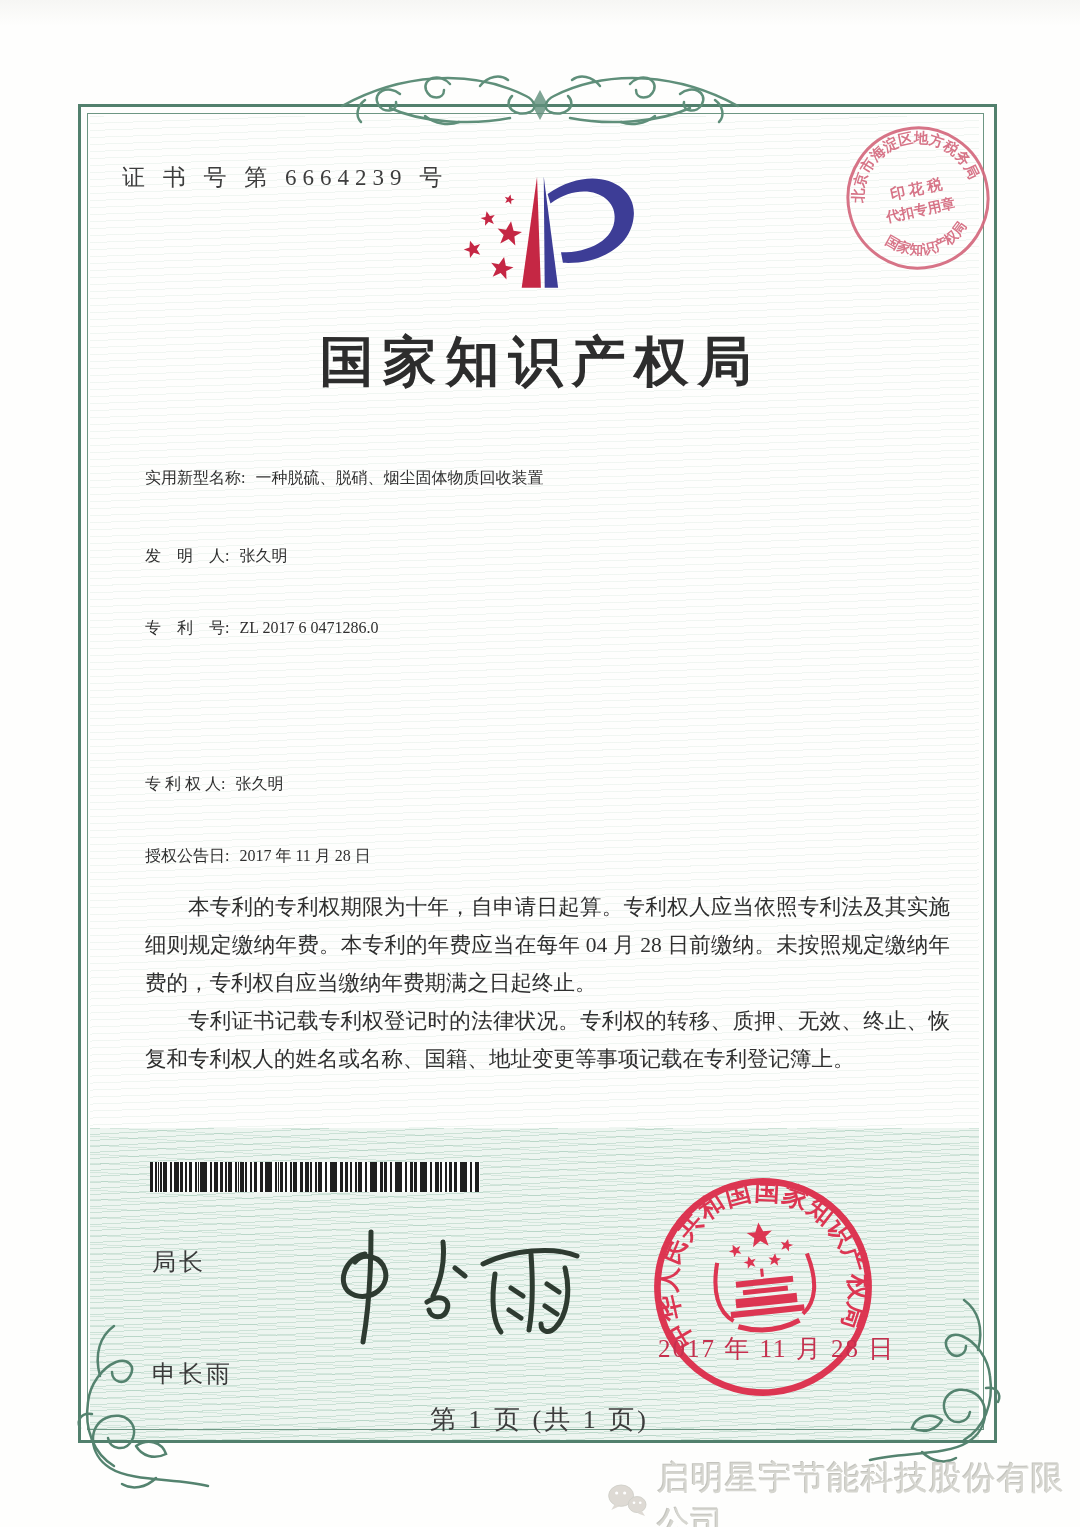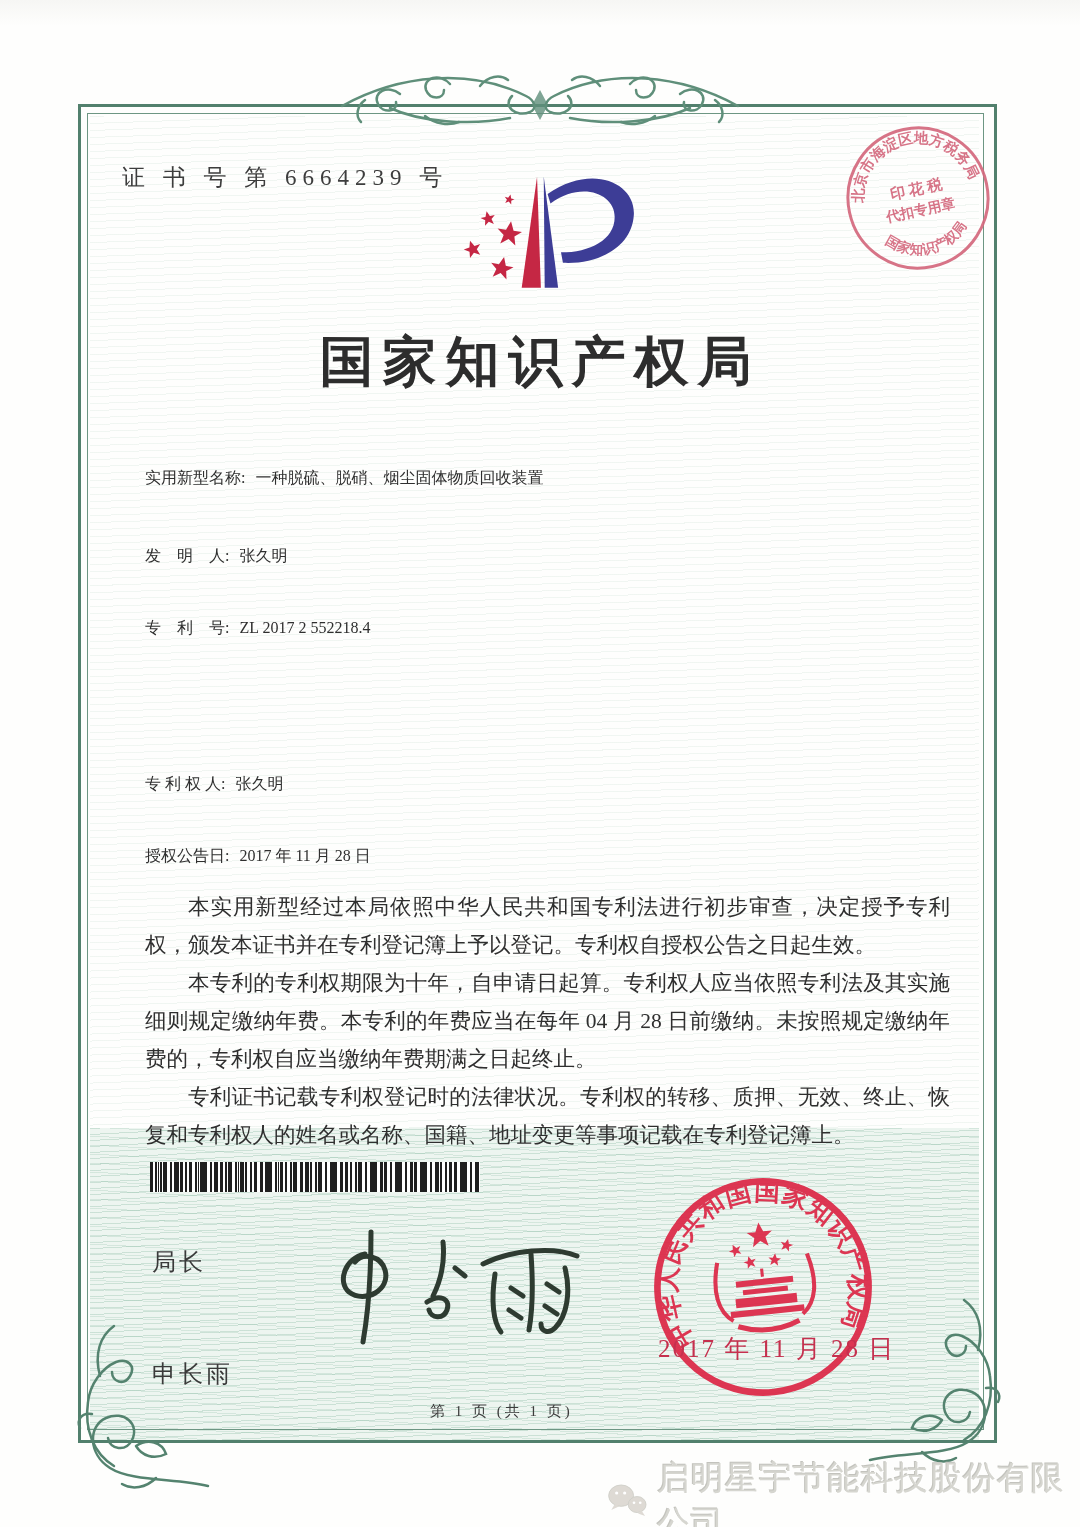--- a/index.html
+++ b/index.html
@@ -45,21 +45,21 @@
       repeating-linear-gradient(90deg,#1f1f1f 0 2px,transparent 2px 5px),
       repeating-linear-gradient(90deg,#1f1f1f 0 1px,transparent 1px 8px),
       repeating-linear-gradient(90deg,#1f1f1f 0 3px,transparent 3px 13px);}
   .comm-lbl{position:absolute;left:152px;top:1246px;font-size:24px;color:#3a3a3a;
     font-family:Liberation Mono, monospace;letter-spacing:3px;z-index:2;}
   .comm-name{position:absolute;left:152px;top:1358px;font-size:24px;color:#3a3a3a;
     font-family:"Liberation Sans","DejaVu Sans",sans-serif;letter-spacing:3px;z-index:2;}
   .signature{position:absolute;left:315px;top:1220px;width:280px;height:125px;z-index:2;}
   .office-seal{position:absolute;left:640px;top:1164px;width:246px;height:246px;transform:rotate(-6deg);z-index:3;opacity:.93;}
   .issue-date{position:absolute;left:658px;top:1332px;font-size:25px;letter-spacing:2px;color:#c5304e;z-index:4;}
-  .footer{position:absolute;left:430px;top:1402px;font-size:15px;letter-spacing:3px;color:#3c3c3c;z-index:2;text-align:center;}
+  .footer{position:absolute;left:430px;top:1402px;font-size:26px;letter-spacing:3px;color:#3c3c3c;z-index:2;text-align:center;}
   .watermark{position:absolute;left:606px;top:1456px;display:flex;align-items:center;gap:8px;z-index:2;}
   .watermark .wm-text{font-size:33px;letter-spacing:1px;color:#d6d6d0;
     font-family:"Liberation Sans","DejaVu Sans",sans-serif;
     text-shadow:1px 1px 0 #ffffff,-1px -1px 0 #c3c3bd;}
   
   svg text{font-family:"Liberation Serif","DejaVu Serif",serif;}
 </style>
 </head>
 <body>
 
@@ -144,31 +144,30 @@
 
   <div class="title">国家知识产权局</div>
 
   <div class="field f1">
     <span class="lbl">实用新型名称:</span><span>一种脱硫、脱硝、烟尘固体物质回收装置</span>
   </div>
   <div class="field f2">
     <span class="lbl">发　明　人:</span><span>张久明</span>
   </div>
   <div class="field f3">
-    <span class="lbl">专　利　号:</span><span>ZL 2017 2 552218.4</span>
+    <span class="lbl">专　利　号:</span><span>ZL 2017 6 0471286.0</span>
   </div>
   <div class="field f5">
     <span class="lbl">专 利 权 人:</span><span>张久明</span>
   </div>
   <div class="field f6">
     <span class="lbl">授权公告日:</span><span>2017 年 11 月 28 日</span>
   </div>
 
   <div class="body-text">
-    <p>本实用新型经过本局依照中华人民共和国专利法进行初步审查，决定授予专利权，颁发本证书并在专利登记簿上予以登记。专利权自授权公告之日起生效。</p>
     <p>本专利的专利权期限为十年，自申请日起算。专利权人应当依照专利法及其实施细则规定缴纳年费。本专利的年费应当在每年 04 月 28 日前缴纳。未按照规定缴纳年费的，专利权自应当缴纳年费期满之日起终止。</p>
     <p>专利证书记载专利权登记时的法律状况。专利权的转移、质押、无效、终止、恢复和专利权人的姓名或名称、国籍、地址变更等事项记载在专利登记簿上。</p>
   </div>
 
   <div class="barcode"></div>
 
   <div class="comm-lbl">局长</div>
   <div class="comm-name">申长雨</div>
 
   <svg class="signature" viewBox="0 0 280 125">

